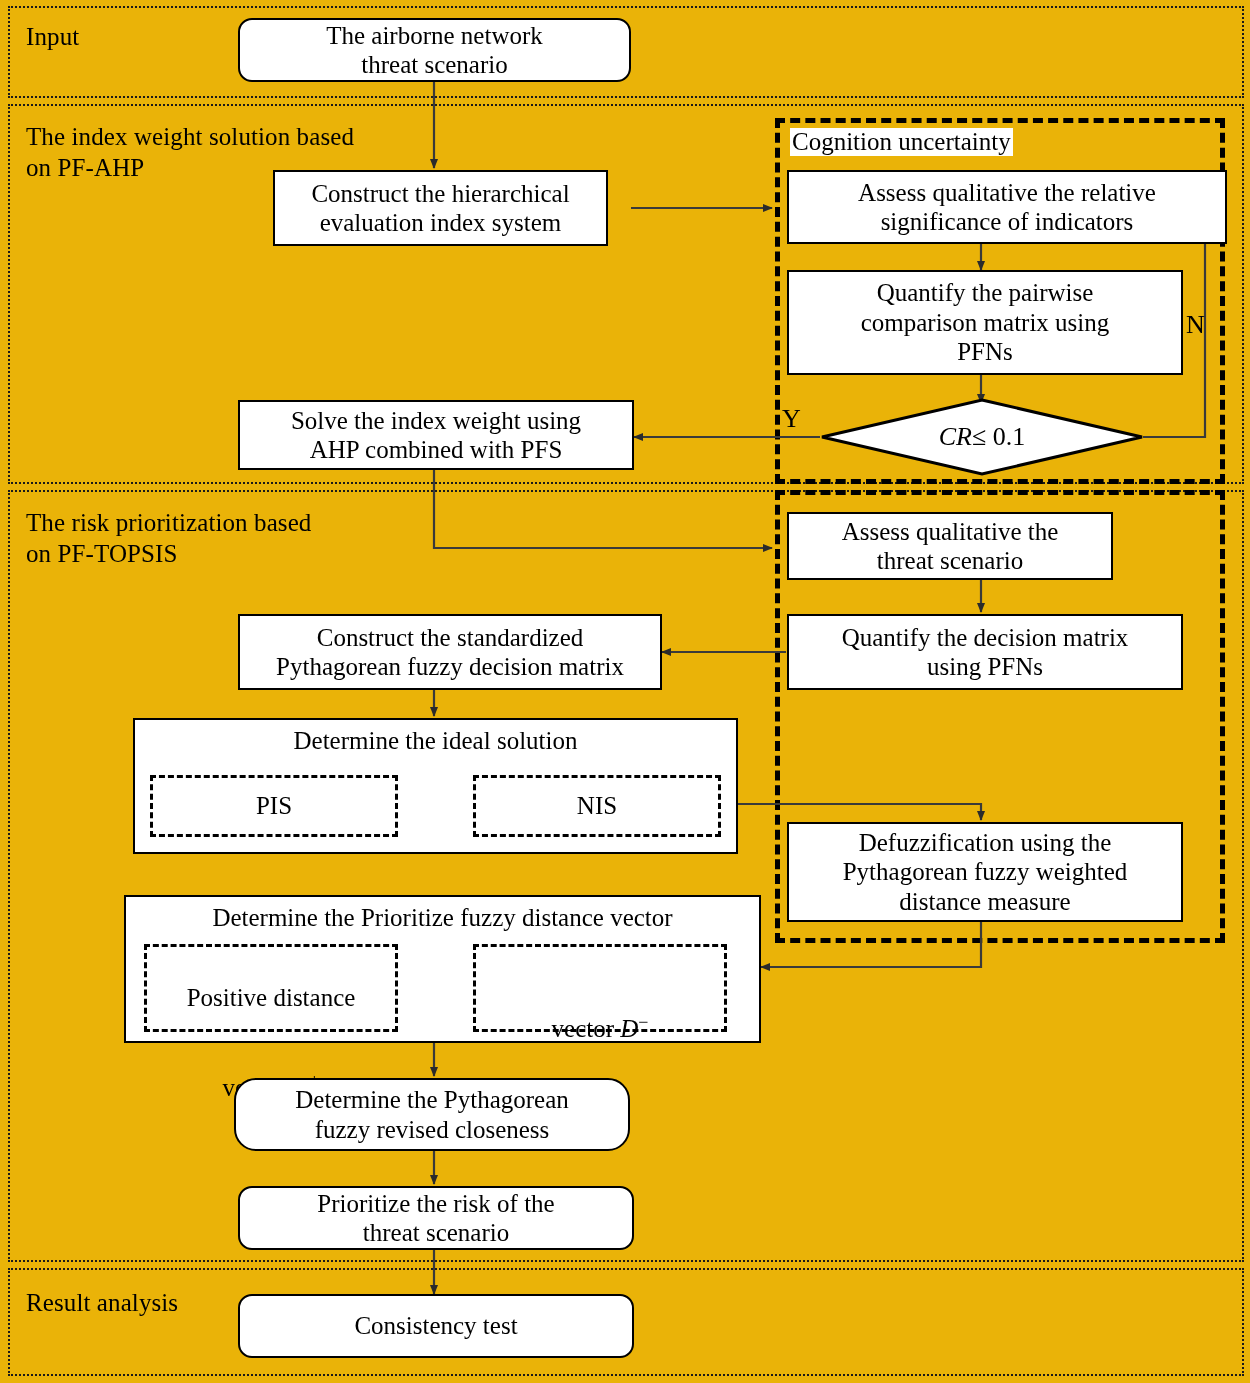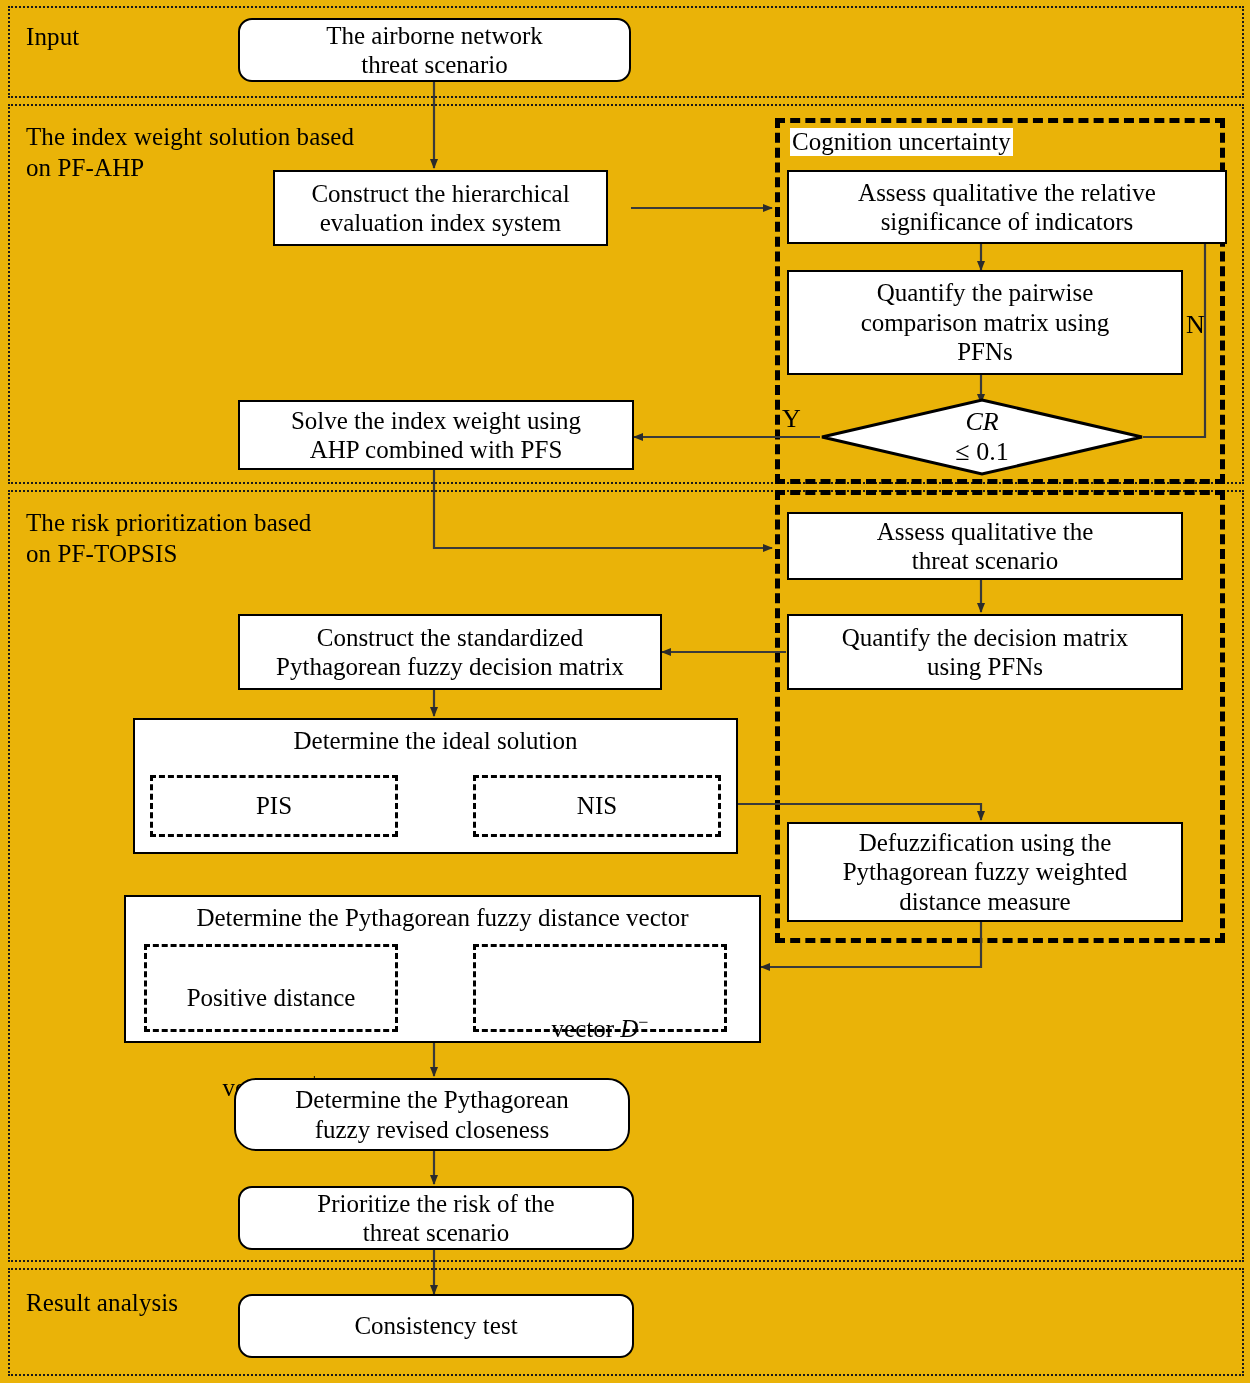--- a/index.html
+++ b/index.html
@@ -89,21 +89,20 @@
   .diamond-text {
     position: absolute;
     inset: 0;
     display: flex;
     align-items: center;
     justify-content: center;
     font-size: 26px;
     font-style: italic;
     color: #000;
     pointer-events: none;
-    flex-direction: column;
   }
   .diamond-text .num { font-style: normal; }
   
   #wires {
     position: absolute;
     left: 0; top: 0;
     width: 1250px; height: 1383px;
     pointer-events: none;
   }
   
@@ -198,38 +197,38 @@
         <span class="num"> ≤ 0.1</span>
     </div>
   </div>
 
   <div class="edge-label" style="left:782px; top:404px;">Y</div>
   <div class="edge-label" style="left:1186px; top:310px;">N</div>
 
   <div class="node" style="left:238px; top:400px; width:396px; height:70px;">Solve the index weight using
 AHP combined with PFS</div>
 
-  <div class="node" style="left:787px; top:512px; width:396px; height:68px;">Assess qualitative the
+  <div class="node" style="left:787px; top:512px; width:326px; height:68px;">Assess qualitative the
 threat scenario</div>
 
   <div class="node" style="left:787px; top:614px; width:396px; height:76px;">Quantify the decision matrix
 using PFNs</div>
 
   <div class="node" style="left:238px; top:614px; width:424px; height:76px;">Construct the standardized
 Pythagorean fuzzy decision matrix</div>
 
   <div class="node top-text" style="left:133px; top:718px; width:605px; height:136px;">Determine the ideal solution</div>
   <div class="subbox" style="left:150px; top:775px; width:248px; height:62px;">PIS</div>
   <div class="subbox" style="left:473px; top:775px; width:248px; height:62px;">NIS</div>
 
   <div class="node" style="left:787px; top:822px; width:396px; height:100px;">Defuzzification using the
 Pythagorean fuzzy weighted
 distance measure</div>
 
-  <div class="node top-text" style="left:124px; top:895px; width:637px; height:148px;">Determine the Pythagorean fuzzy distance vector</div>
+  <div class="node top-text" style="left:124px; top:895px; width:637px; height:148px;">Determine the Prioritize fuzzy distance vector</div>
   <div class="subbox" style="left:144px; top:944px; width:254px; height:88px; display:block; padding-top:6px;">
     <div style="text-align:center;">Positive distance</div>
     <div style="text-align:center;">
       <em style="font-style:normal;">vector <i>D</i></em><em style="font-style:italic;"></em><span class="sup">+</span>
     </div>
   </div>
   <div class="subbox" style="left:473px; top:944px; width:254px; height:88px; display:block; padding-top:6px;">
     <div style="text-align:center;">
       <em style="font-style:normal;">vector <i>D</i></em><span class="sup">−</span>
     </div>

